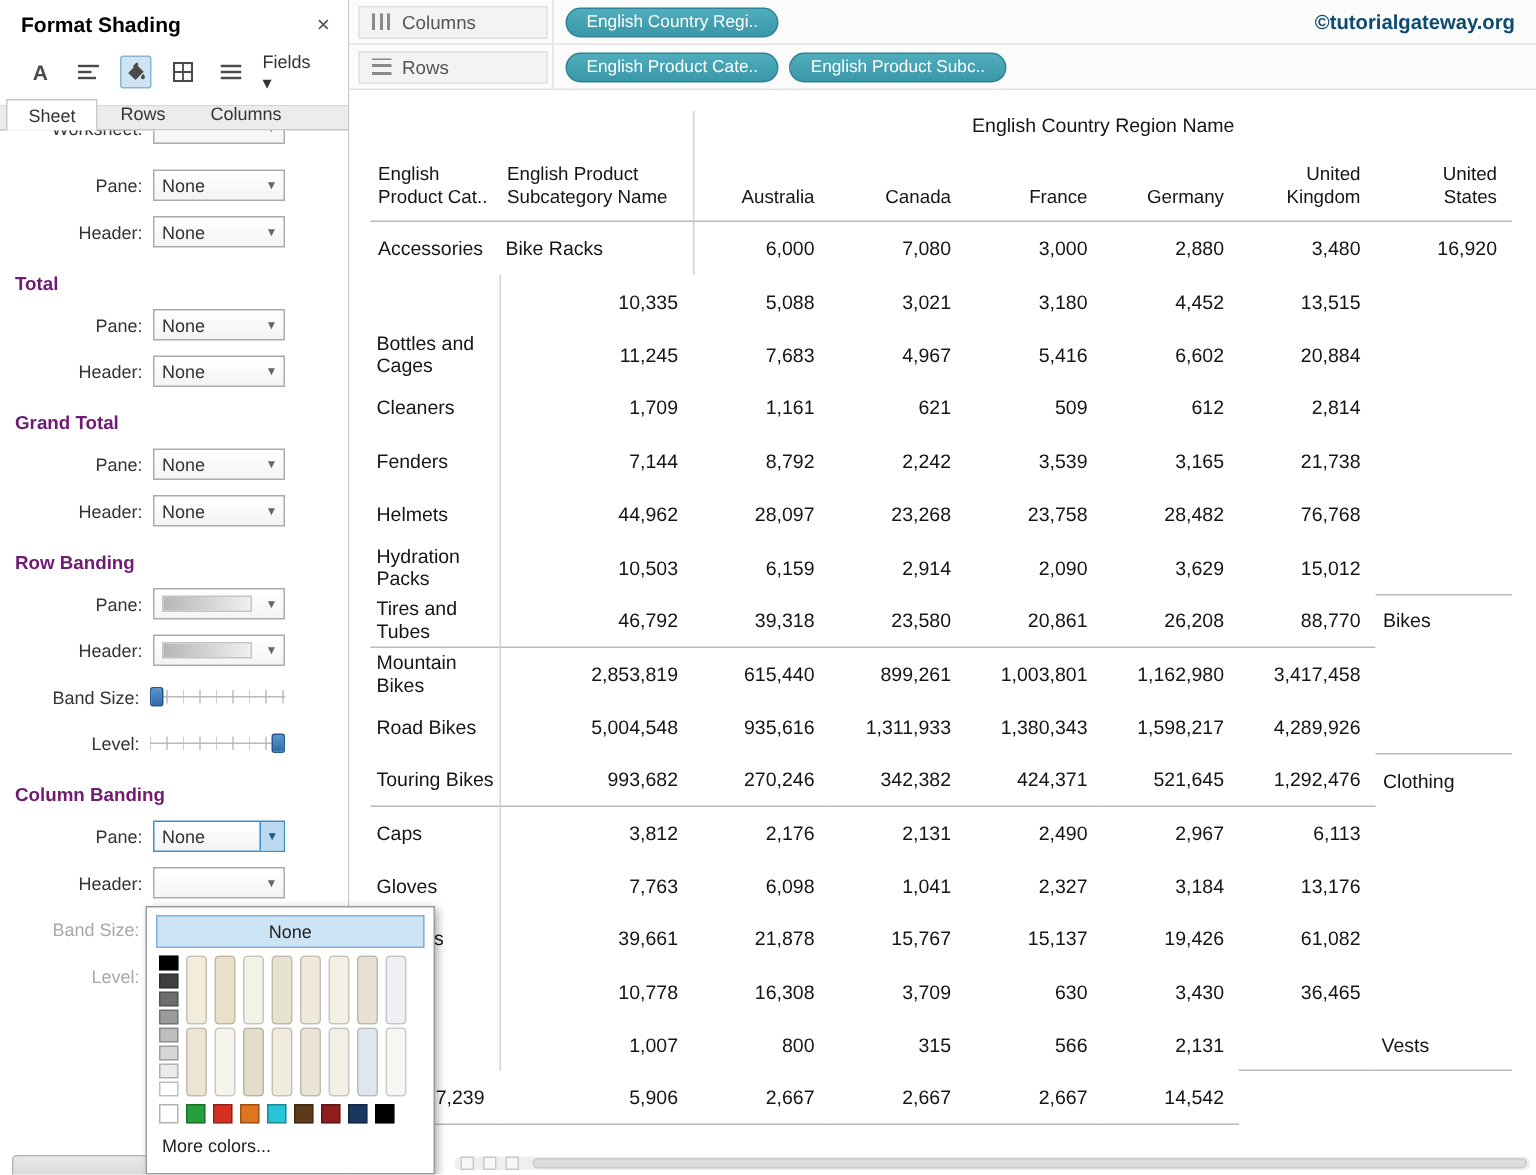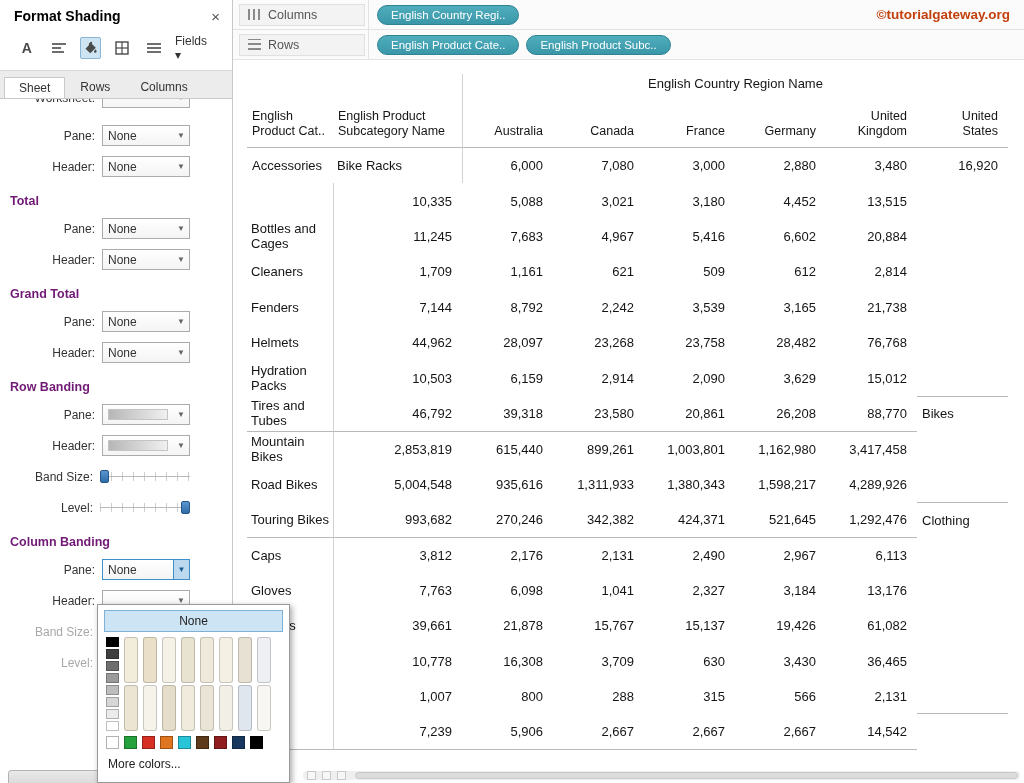--- a/index.html
+++ b/index.html
@@ -10,21 +10,21 @@
   
   #format-panel { position:relative; width:233px; height:100%; background:#fff; border-right:1px solid #c8c8c8; flex:0 0 233px; }
   .fp-header { display:flex; align-items:center; justify-content:space-between; padding:8px 12px 4px 14px; }
   .fp-title { font-size:14px; font-weight:bold; color:#000; }
   .fp-close { font-size:15px; color:#555; cursor:pointer; line-height:1; }
   .fp-toolbar { display:flex; align-items:center; gap:10px; padding:6px 10px 8px 16px; border-bottom:1px solid #d6d6d6; }
   .tb-icon { width:22px; height:22px; display:flex; align-items:center; justify-content:center; color:#4a4a4a; }
   .tb-icon.selected { background:#cfe4f3; border:1px solid #8ab4d6; border-radius:2px; }
   .tb-a { font-size:14px; font-weight:bold; color:#4a4a4a; }
   .fields-btn { margin-left:auto; font-size:12px; color:#333; display:flex; align-items:center; gap:4px; padding-right:6px; }
-  .fp-tabs { display:flex; align-items:center; background:#ececec; border-bottom:1px solid #c9c9c9; padding:4px 4px 0 4px; height:28px; }
+  .fp-tabs { display:flex; align-items:flex-end; background:#ececec; border-bottom:1px solid #c9c9c9; padding:4px 4px 0 4px; height:16px; }
   .fp-tab { font-size:12px; color:#333; padding:3px 14px; border:1px solid transparent; border-bottom:none; }
   .fp-tab.active { background:#fff; border-color:#c9c9c9; position:relative; top:1px; }
   .fp-body { position:relative; padding-top:0; }
   .clip { height:16px; overflow:hidden; position:relative; }
   .clip .ctl-row { margin:0; margin-top:-12px; }
   .ctl-row { display:flex; align-items:center; justify-content:flex-end; gap:7px; padding-right:42px; height:21px; margin:10px 0; }
   .ctl-label { font-size:12px; color:#333; white-space:nowrap; }
   .ctl-label.disabled { color:#a8a8a8; }
   .section-title { font-size:12.5px; font-weight:bold; color:#701a75; margin:17px 10px 2px 10px; }
   .dd { width:88px; height:21px; background:linear-gradient(#ffffff,#f4f4f4); border:1px solid #ababab; display:flex; align-items:center; }
@@ -55,21 +55,21 @@
 
   
   #main { position:relative; flex:1; background:#fff; display:flex; flex-direction:column; }
   .shelf { height:30px; display:flex; align-items:center; background:#fbfbfb; border-bottom:1px solid #e3e3e3; padding-left:6px; }
   .shelf-label-box { display:flex; align-items:center; gap:7px; width:126px; height:22px; background:#f3f3f3; border:1px solid #e0e0e0; padding:0 8px; color:#555; font-size:12.5px; flex:0 0 126px; }
   .shelf-divider { width:1px; height:30px; background:#e3e3e3; margin-left:3px; }
   .icon-cols { width:13px; height:11px; background:repeating-linear-gradient(90deg,#8a8a8a 0 2px,transparent 2px 5px); }
   .icon-rows { width:13px; height:11px; background:repeating-linear-gradient(0deg,#8a8a8a 0 2px,transparent 2px 5px); }
   .pill { height:20px; border-radius:10px; background:linear-gradient(#4fadbc,#3a97a8); border:1px solid #2e8494; color:#fff; font-size:11.5px; display:flex; align-items:center; padding:0 13px; margin-left:7px; white-space:nowrap; }
   .pill:first-of-type { margin-left:8px; }
-  .watermark { margin-left:auto; margin-right:14px; color:#c2410c; font-weight:bold; font-size:13.5px; }
+  .watermark { margin-left:auto; margin-right:14px; color:#0c4a6e; font-weight:bold; font-size:13.5px; }
 
   
   #table-area { position:relative; flex:1; background:#fff; padding:14px 0 0 14px; }
   #crosstab { display:grid; grid-template-columns:86px 129px repeat(6,91px); color:#151515; }
   .cell { display:flex; align-items:center; font-size:13px; }
   .h1s { }
   .h1r { justify-content:center; align-items:flex-start; padding-top:2px; font-size:13px; }
   .h2 { align-items:flex-end; padding-bottom:7px; border-bottom:1px solid #b9b9b9; font-size:12.5px; line-height:1.25; }
   .rowhdr { padding-left:5px; }
   .colhdr { justify-content:flex-end; text-align:right; padding-right:10px; }
@@ -423,21 +423,20 @@
           <div class="cell val vline">10,778</div>
           <div class="cell val">16,308</div>
           <div class="cell val">3,709</div>
           <div class="cell val">630</div>
           <div class="cell val">3,430</div>
           <div class="cell val">36,465</div>
           <div class="cell cat"></div>
           <div class="cell sub">Socks</div>
           <div class="cell val vline">1,007</div>
           <div class="cell val">800</div>
-          <div class="cell val">288</div>
           <div class="cell val">315</div>
           <div class="cell val">566</div>
           <div class="cell val">2,131</div>
           <div class="cell cat lastrow"></div>
           <div class="cell sub lastrow">Vests</div>
           <div class="cell val vline lastrow">7,239</div>
           <div class="cell val lastrow">5,906</div>
           <div class="cell val lastrow">2,667</div>
           <div class="cell val lastrow">2,667</div>
           <div class="cell val lastrow">2,667</div>

